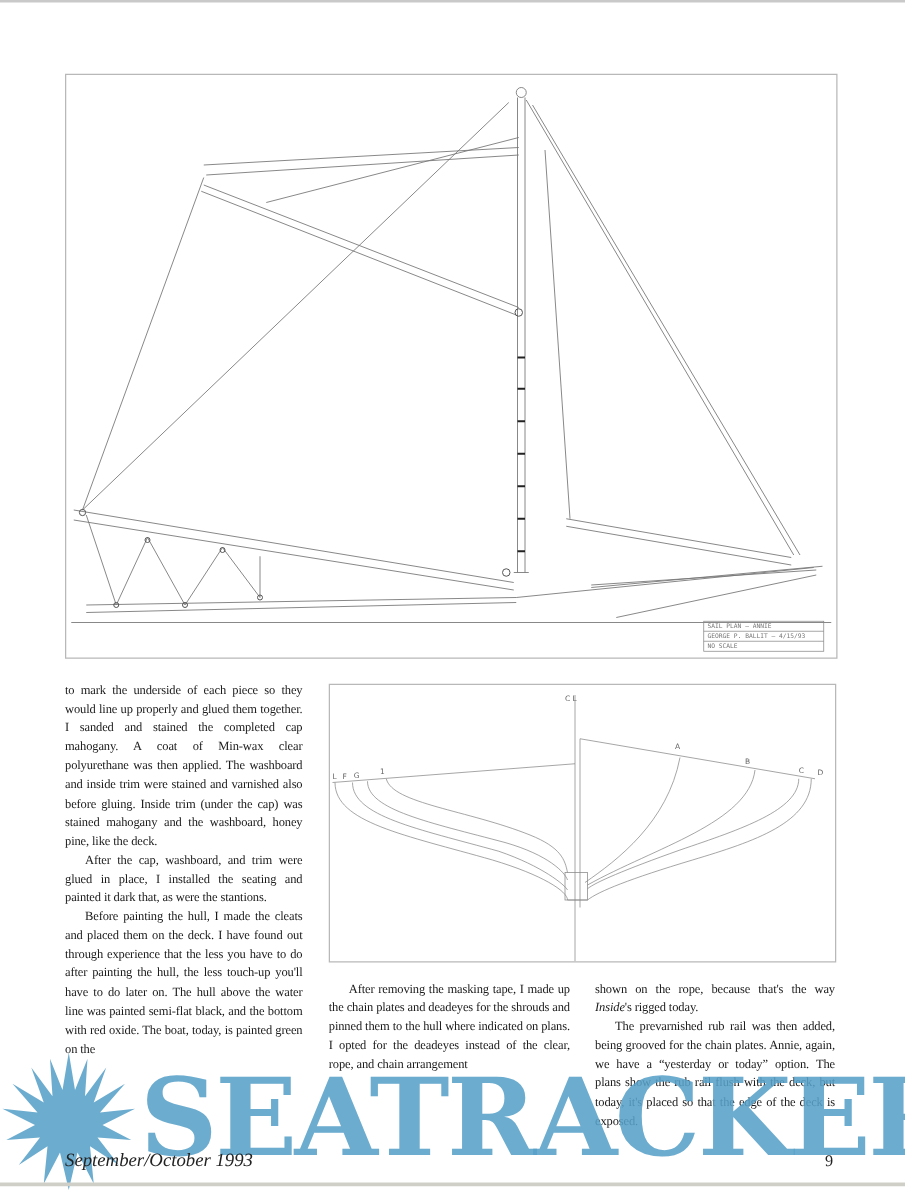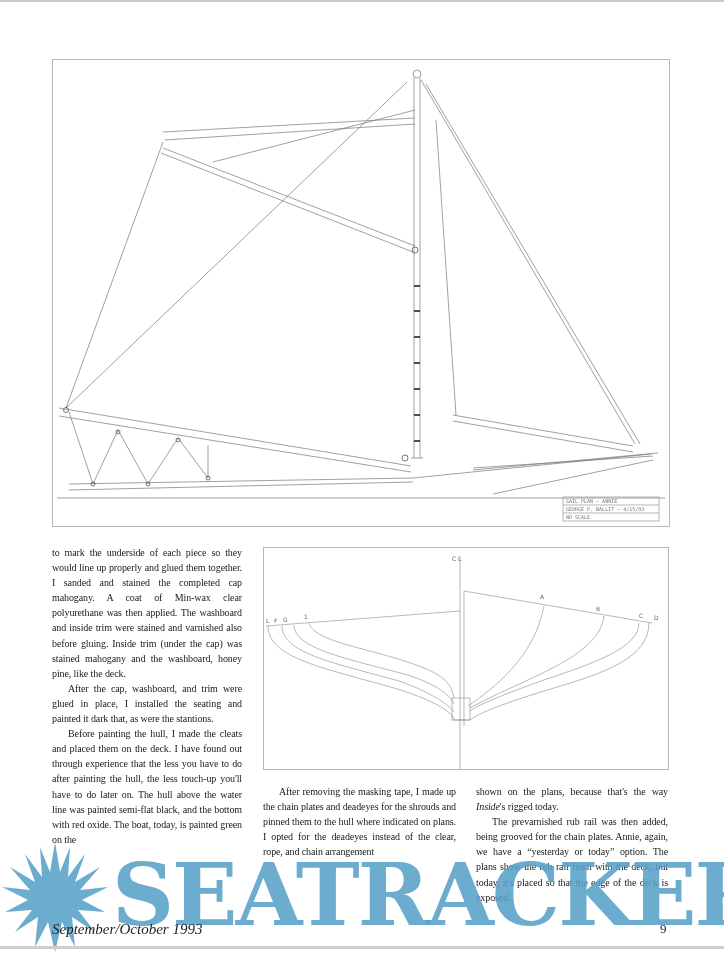--- a/index.html
+++ b/index.html
@@ -154,21 +154,21 @@
   <p>to mark the underside of each piece so they would line up properly and glued them together. I sanded and stained the completed cap mahogany. A coat of Min-wax clear polyurethane was then applied. The washboard and inside trim were stained and varnished also before gluing. Inside trim (under the cap) was stained mahogany and the washboard, honey pine, like the deck.</p>
   <p class="ind">After the cap, washboard, and trim were glued in place, I installed the seating and painted it dark that, as were the stantions.</p>
   <p class="ind">Before painting the hull, I made the cleats and placed them on the deck. I have found out through experience that the less you have to do after painting the hull, the less touch-up you'll have to do later on. The hull above the water line was painted semi-flat black, and the bottom with red oxide. The boat, today, is painted green on the</p>
 </div>
 
 <div class="col" id="col2">
   <p class="ind">After removing the masking tape, I made up the chain plates and deadeyes for the shrouds and pinned them to the hull where indicated on plans. I opted for the deadeyes instead of the clear, rope, and chain arrangement</p>
 </div>
 
 <div class="col" id="col3">
-  <p><span>shown on the plans, because that's the way </span><i>Inside</i><span>'s rigged today.</span></p>
+  <p><span>shown on the rope, because that's the way </span><i>Inside</i><span>'s rigged today.</span></p>
   <p class="ind">The prevarnished rub rail was then added, being grooved for the chain plates. Annie, again, we have a “yesterday or today” option. The plans show the rub rail flush with the deck, but today, it's placed so that the edge of the deck is exposed.</p>
 </div>
 
 <div id="watermark">
   <svg width="110" height="110" viewBox="0 0 110 110" style="position:absolute;left:0;top:4px;">
     <g fill="rgba(88,160,200,0.88)">
       <polygon points="55,0 60,30 70,5 68,35 85,12 75,40 100,25 80,48 108,45 82,58 105,70 78,68 95,90 72,75 75,105 62,80 55,110 48,80 35,105 38,75 15,90 32,68 5,70 28,58 2,45 30,48 10,25 35,40 25,12 42,35 40,5 50,30"></polygon>
     </g>
   </svg>
   <div class="wmtext">SEATRACKER.RU</div>

